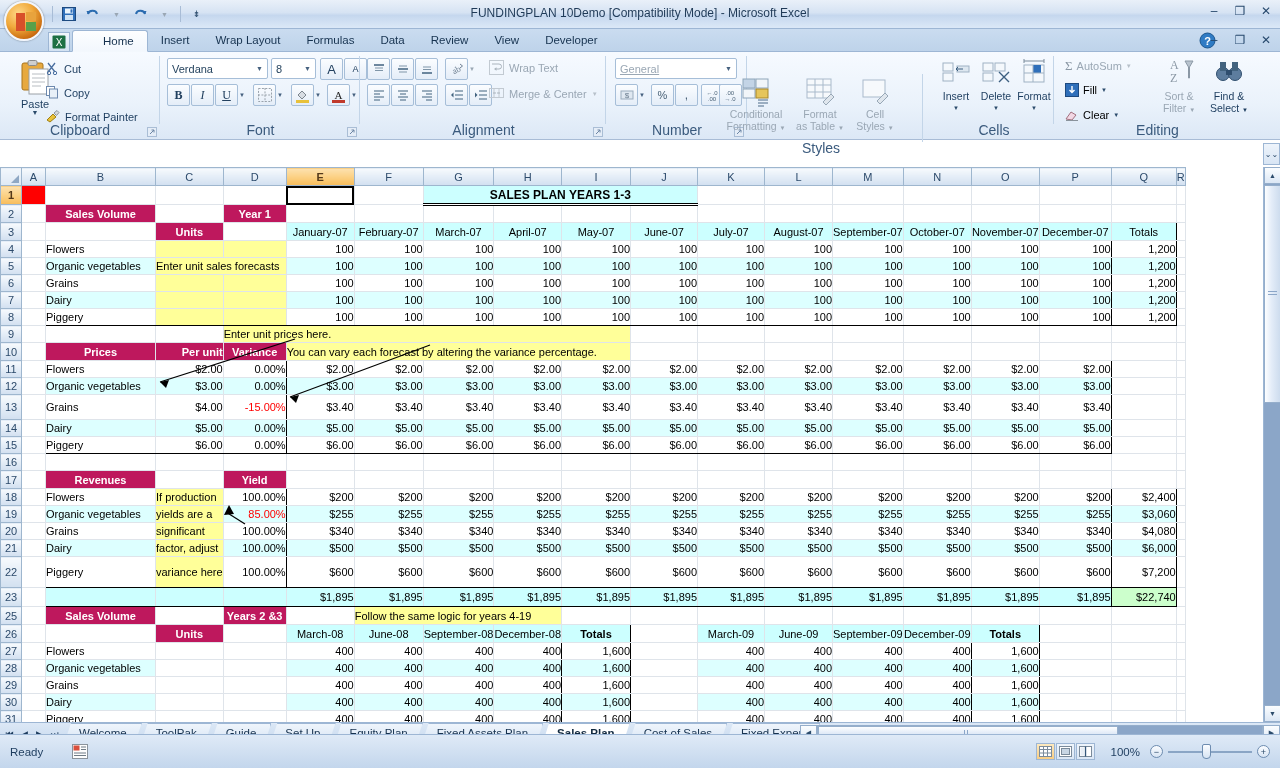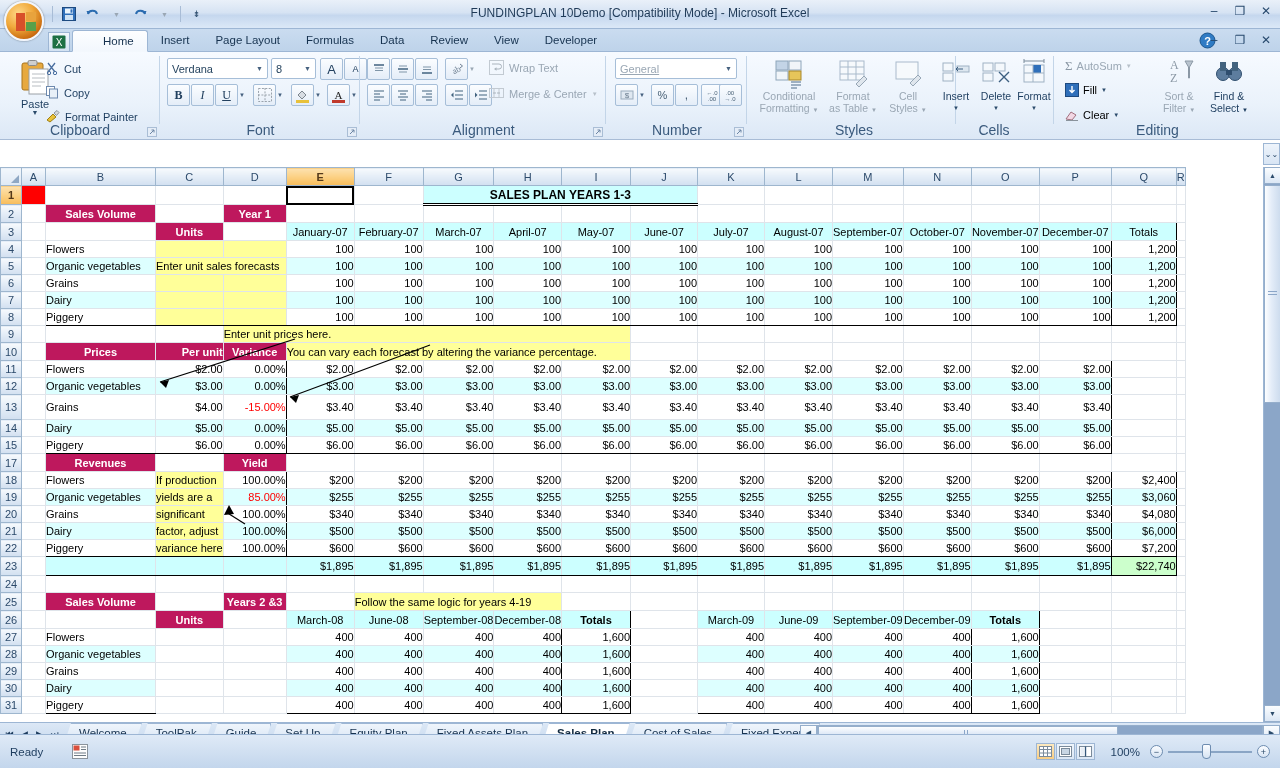--- a/index.html
+++ b/index.html
@@ -306,21 +306,21 @@
   <div class="tabstrip">
     <div class="xl-badge">
       <svg width="14" height="14" viewBox="0 0 14 14">
           <rect x="0.5" y="0.5" width="13" height="13" fill="#1d7044" rx="1"></rect>
           <text x="7" y="11" font-size="10" fill="#fff" text-anchor="middle" font-family="Liberation Sans">X</text>
         </svg>
     </div>
     <div class="rtabs">
       <div class="rtab active">Home</div>
       <div class="rtab">Insert</div>
-      <div class="rtab">Page Layout</div>
+      <div class="rtab">Wrap Layout</div>
       <div class="rtab">Formulas</div>
       <div class="rtab">Data</div>
       <div class="rtab">Review</div>
       <div class="rtab">View</div>
       <div class="rtab">Developer</div>
     </div>
     <div class="help-btn">
       <svg width="17" height="17" viewBox="0 0 17 17">
           <circle cx="8.5" cy="8.5" r="7.5" fill="#2f7bc4" stroke="#1b568f"></circle>
           <text x="8.5" y="12.5" font-size="11" fill="#fff" text-anchor="middle" font-family="Liberation Sans" font-weight="bold">?</text>
@@ -587,21 +587,21 @@
       <div class="rgroup-label">Number</div>
       <div class="dlg-launcher">
         <svg width="10" height="10" viewBox="0 0 10 10">
             <rect x="0.5" y="0.5" width="9" height="9" fill="#e8eff8" stroke="#8ea7c4"></rect>
             <path d="M3 7 L7 3 M7 3 L4.5 3 M7 3 L7 5.5" stroke="#31527a" fill="none"></path>
           </svg>
       </div>
       <div class="rgroup-sep" style="right:0;"></div>
     </div>
 
-    <div class="rgroup" style="left:752px; width:204px;">
+    <div class="rgroup" style="left:719px; width:204px;margin-top:18px;">
       <div class="bigbtn" style="left:4px; top:4px; width:66px;">
         <div class="ic">
             <svg width="32" height="32" viewBox="0 0 32 32">
               <rect x="3" y="3" width="12" height="9" fill="#c3d4e6" stroke="#8ea5ba"></rect>
               <rect x="16" y="3" width="12" height="9" fill="#f1f5f9" stroke="#8ea5ba"></rect>
               <rect x="3" y="13" width="12" height="9" fill="#f1f5f9" stroke="#8ea5ba"></rect>
               <rect x="16" y="13" width="12" height="9" fill="#e6c55a" stroke="#a8872a"></rect>
               <path d="M18 24 h10 M18 27 h10 M18 30 h6" stroke="#4d6a88"></path>
             </svg>
           </div>
@@ -1077,20 +1077,41 @@
         <td class="cell num bx-b">$6.00</td>
         <td class="cell num bx-b">$6.00</td>
         <td class="cell num bx-b">$6.00</td>
         <td class="cell num bx-b">$6.00</td>
         <td class="cell num bx-b">$6.00</td>
         <td class="cell num bx-b bx-r">$6.00</td>
         <td class="cell"></td>
         <td class="cell"></td>
       </tr>
 
+      <tr style="height:17px">
+        <th class="rowhdr">16</th>
+        <td class="cell"></td>
+            <td class="cell"></td>
+        <td class="cell"></td>
+            <td class="cell"></td>
+        <td class="cell"></td>
+            <td class="cell"></td>
+        <td class="cell"></td>
+            <td class="cell"></td>
+        <td class="cell"></td>
+            <td class="cell"></td>
+        <td class="cell"></td>
+            <td class="cell"></td>
+        <td class="cell"></td>
+            <td class="cell"></td>
+        <td class="cell"></td>
+            <td class="cell"></td>
+        <td class="cell"></td>
+            <td class="cell"></td>
+      </tr>
 
       <tr style="height:18px">
         <th class="rowhdr">17</th>
         <td class="cell"></td>
         <td class="cell f-orange ctr">Revenues</td>
         <td class="cell"></td>
         <td class="cell f-orange ctr">Yield</td>
         <td class="cell"></td>
             <td class="cell"></td>
         <td class="cell"></td>
@@ -1184,21 +1205,21 @@
         <td class="cell num f-cyanlt">$500</td>
         <td class="cell num f-cyanlt">$500</td>
         <td class="cell num f-cyanlt">$500</td>
         <td class="cell num f-cyanlt">$500</td>
         <td class="cell num f-cyanlt">$500</td>
         <td class="cell num f-cyanlt">$500</td>
         <td class="cell num f-cyanlt bx-r">$500</td>
         <td class="cell num f-cyanlt bx-r">$6,000</td>
         <td class="cell"></td>
       </tr>
-      <tr style="height:17px">
+      <tr style="height:31px">
         <th class="rowhdr">22</th>
         <td class="cell"></td>
         <td class="cell lft bx-l bx-b">Piggery</td>
         <td class="cell f-yellow lft tiny bx-l bx-b">variance here</td>
         <td class="cell num bx-l bx-r bx-b">100.00%</td>
         <td class="cell num bx-b">$600</td>
         <td class="cell num bx-b">$600</td>
         <td class="cell num bx-b">$600</td>
         <td class="cell num bx-b">$600</td>
         <td class="cell num bx-b">$600</td>
@@ -1228,41 +1249,20 @@
         <td class="cell f-cyan num bx-b">$1,895</td>
         <td class="cell f-cyan num bx-b">$1,895</td>
         <td class="cell f-cyan num bx-b">$1,895</td>
         <td class="cell f-cyan num bx-b">$1,895</td>
         <td class="cell f-cyan num bx-b">$1,895</td>
         <td class="cell f-cyan num bx-b bx-r">$1,895</td>
         <td class="cell f-green num bx-b bx-r">$22,740</td>
         <td class="cell"></td>
       </tr>
 
-      <tr style="height:17px">
-        <th class="rowhdr">24</th>
-        <td class="cell"></td>
-            <td class="cell"></td>
-        <td class="cell"></td>
-            <td class="cell"></td>
-        <td class="cell"></td>
-            <td class="cell"></td>
-        <td class="cell"></td>
-            <td class="cell"></td>
-        <td class="cell"></td>
-            <td class="cell"></td>
-        <td class="cell"></td>
-            <td class="cell"></td>
-        <td class="cell"></td>
-            <td class="cell"></td>
-        <td class="cell"></td>
-            <td class="cell"></td>
-        <td class="cell"></td>
-            <td class="cell"></td>
-      </tr>
 
       <tr style="height:18px">
         <th class="rowhdr">25</th>
         <td class="cell"></td>
         <td class="cell f-orange ctr">Sales Volume</td>
         <td class="cell"></td>
         <td class="cell f-orange ctr">Years 2 &amp;3</td>
         <td class="cell"></td>
         <td class="cell f-yellow lft tiny" colspan="3">Follow the same logic for years 4-19</td>
         <td class="cell"></td>

